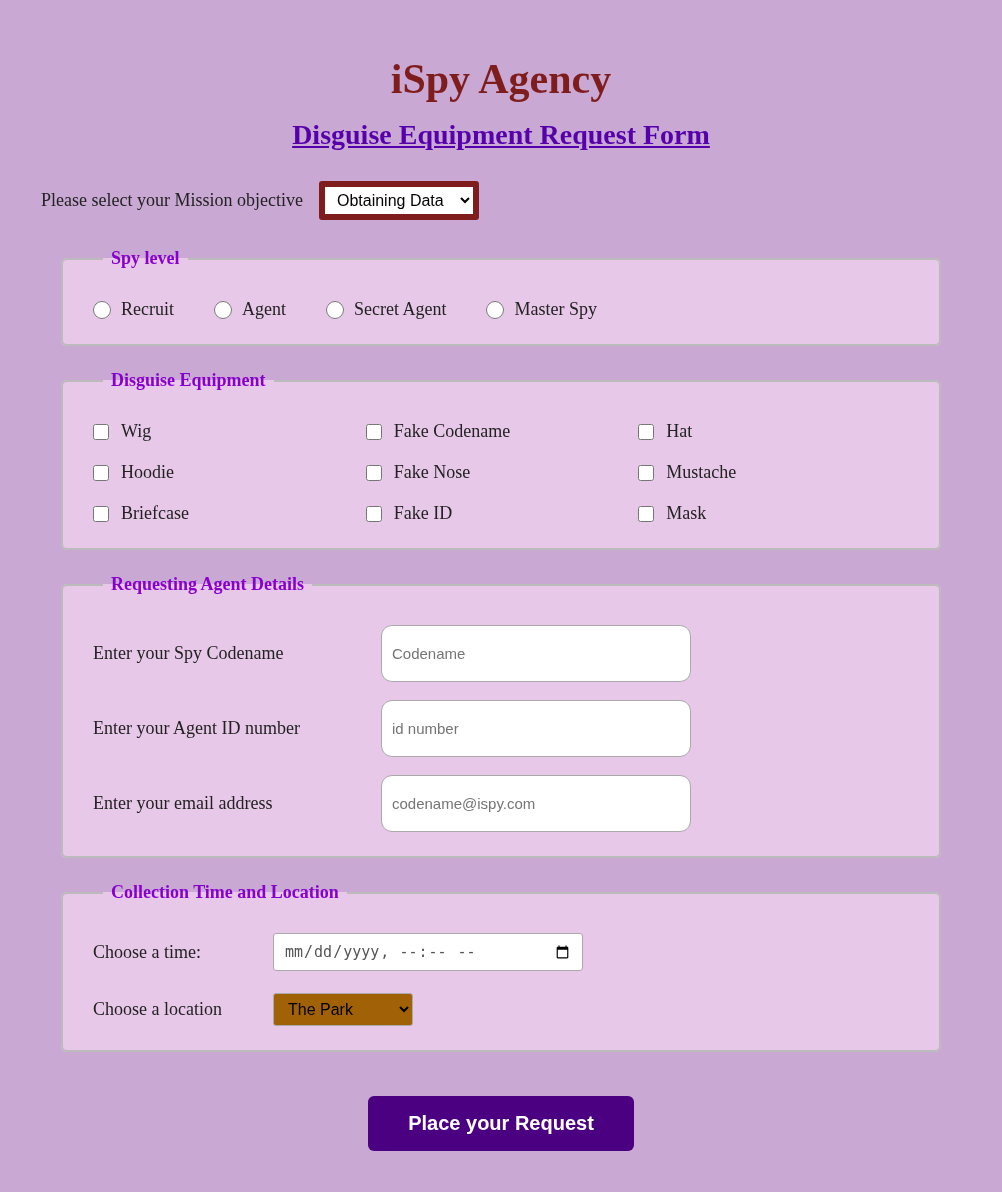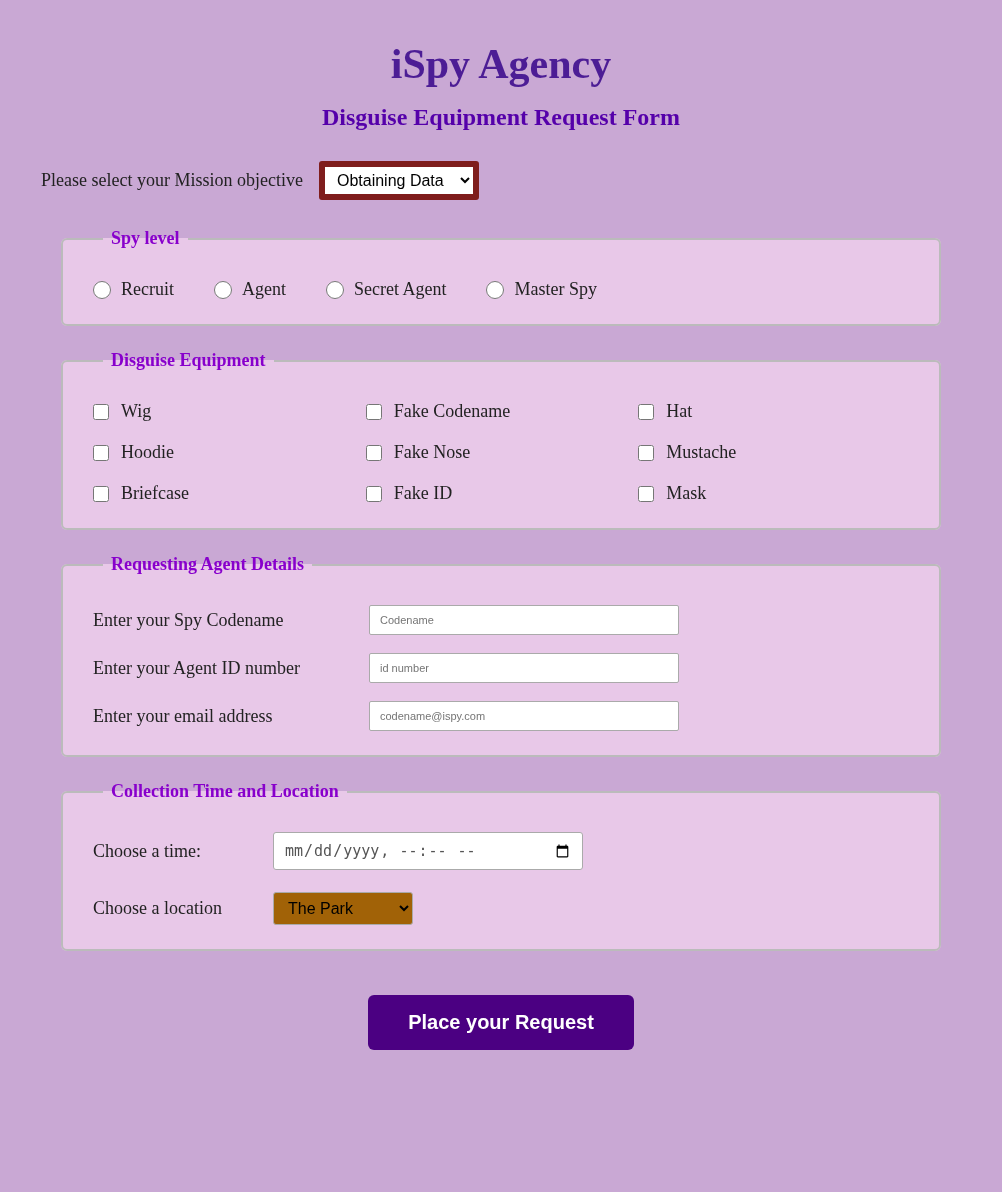--- a/index.html
+++ b/index.html
@@ -22,31 +22,33 @@
     .page-container {
       width: 960px;
       display: flex;
       flex-direction: column;
       align-items: center;
     }
 
     .page-title {
       font-size: 42px;
       font-weight: bold;
-      color: #4c1d95;
+      color: #7f1d1d;
       margin-bottom: 16px;
       text-align: center;
+      margin-top: 15px;
     }
 
     .page-subtitle {
-      font-size: 24px;
+      font-size: 28px;
       font-weight: bold;
       color: #5500aa;
       margin-bottom: 30px;
       text-align: left;
+      text-decoration: underline;
     }
 
     .mission-row {
       display: flex;
       align-items: center;
       gap: 16px;
       margin-bottom: 28px;
       align-self: flex-start;
       margin-left: 20px;
     }
@@ -132,34 +134,34 @@
     .agent-details-grid {
       display: flex;
       flex-direction: column;
       gap: 18px;
       margin-top: 10px;
     }
 
     .detail-row {
       display: flex;
       align-items: center;
-      gap: 16px;
+      gap: 28px;
     }
 
     .detail-label {
       font-size: 18px;
       color: #222;
       min-width: 260px;
     }
 
     .detail-input {
-      font-size: 11px;
-      padding: 8px 10px;
+      font-size: 15px;
+      padding: 19px 10px;
       border: 1px solid #aaa;
-      border-radius: 2px;
+      border-radius: 11px;
       background: white;
       width: 310px;
       color: #777;
     }
 
     
     .collection-grid {
       display: flex;
       flex-direction: column;
       gap: 22px;

